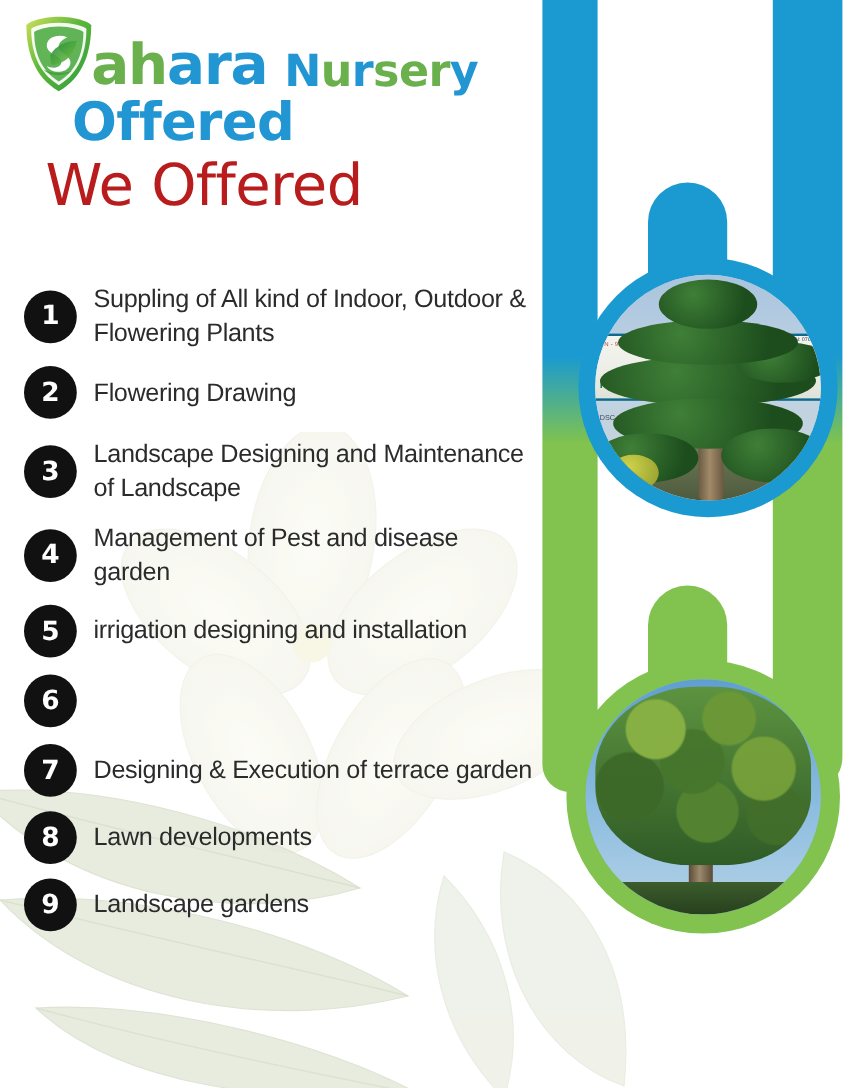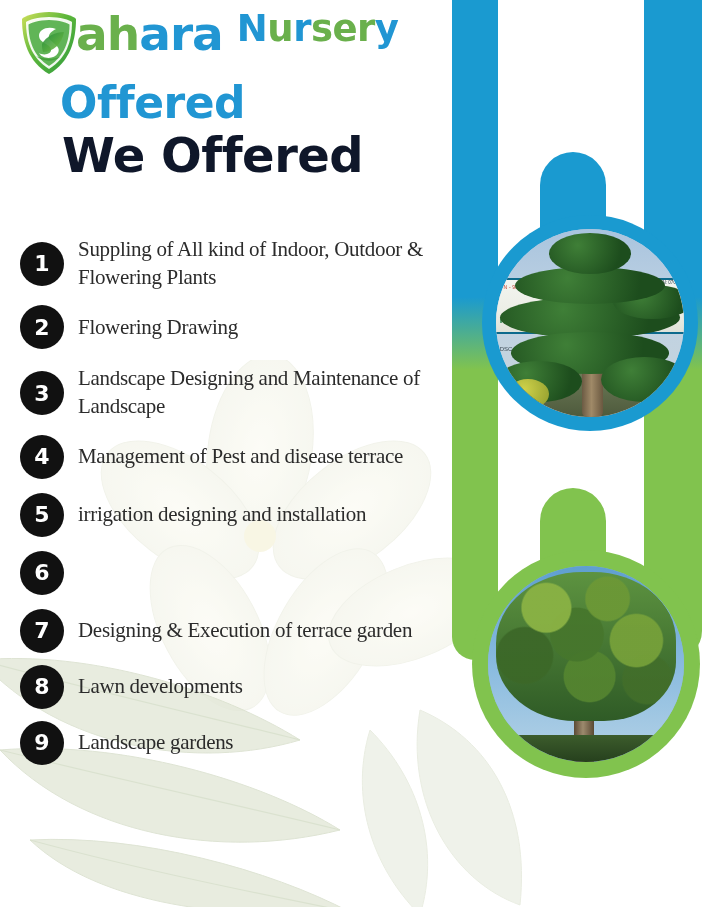--- a/index.html
+++ b/index.html
@@ -188,21 +188,21 @@
 
   
   .headline {
     position: absolute;
     left: 18px; top: 10px;
     z-index: 3;
     width: 440px;
   }
   .title-row1 {
     display: flex;
-    align-items: flex-start;
+    align-items: flex-end;
     height: 68px;
     gap: 0;
   }
   .logo-mark {
     width: 62px; height: 66px;
     flex: 0 0 62px;
     margin-right: -4px;
   }
   .brand-sahara {
     font-size: 47px;
@@ -224,25 +224,25 @@
     font-weight: 700;
     color: #2196D3;
     letter-spacing: -0.5px;
     line-height: 1.05;
     margin-left: 42px;
     margin-top: 2px;
     font-family: "DejaVu Sans", sans-serif;
   }
   .title-row3 {
     font-size: 48px;
-    font-weight: 700;
-    color: #0f172a;
+    font-weight: 400;
+    color: #b91c1c;
     letter-spacing: -0.5px;
     line-height: 1.05;
-    margin-left: 44px;
+    margin-left: 20px;
     margin-top: 4px;
     font-family: "DejaVu Sans", sans-serif;
   }
   .c-green { color: #6AB04C; }
   .c-blue  { color: #2196D3; }
 
   
   .services {
     position: absolute;
     left: 20px; top: 236px;
@@ -265,21 +265,21 @@
     justify-content: center;
     font-size: 22px;
     font-weight: 700;
     font-family: "DejaVu Sans", sans-serif;
     margin-right: 14px;
   }
   .service-text {
     font-size: 21px;
     line-height: 1.32;
     color: #2b2b2b;
-    font-family: Liberation Serif, serif;
+    font-family: Liberation Sans, sans-serif;
     font-weight: 400;
     letter-spacing: -0.3px;
   }
   .row-1 { margin-bottom: 14px; }
   .row-2 { margin-bottom: 16px; }
   .row-3 { margin-bottom: 14px; }
   .row-4 { margin-bottom: 14px; }
   .row-5 { margin-bottom: 14px; }
   .row-6 { margin-bottom: 14px; }
   .row-7 { margin-bottom: 12px; }
@@ -415,21 +415,21 @@
       <div class="service-text">Flowering Drawing</div>
     </div>
 
     <div class="service-row row-3">
       <div class="badge">3</div>
       <div class="service-text">Landscape Designing and Maintenance of Landscape</div>
     </div>
 
     <div class="service-row row-4">
       <div class="badge">4</div>
-      <div class="service-text">Management of Pest and disease terrace</div>
+      <div class="service-text">Management of Pest and disease garden</div>
     </div>
 
     <div class="service-row row-5">
       <div class="badge">5</div>
       <div class="service-text">irrigation designing and installation</div>
     </div>
 
     <div class="service-row row-6">
       <div class="badge">6</div>
     </div>

